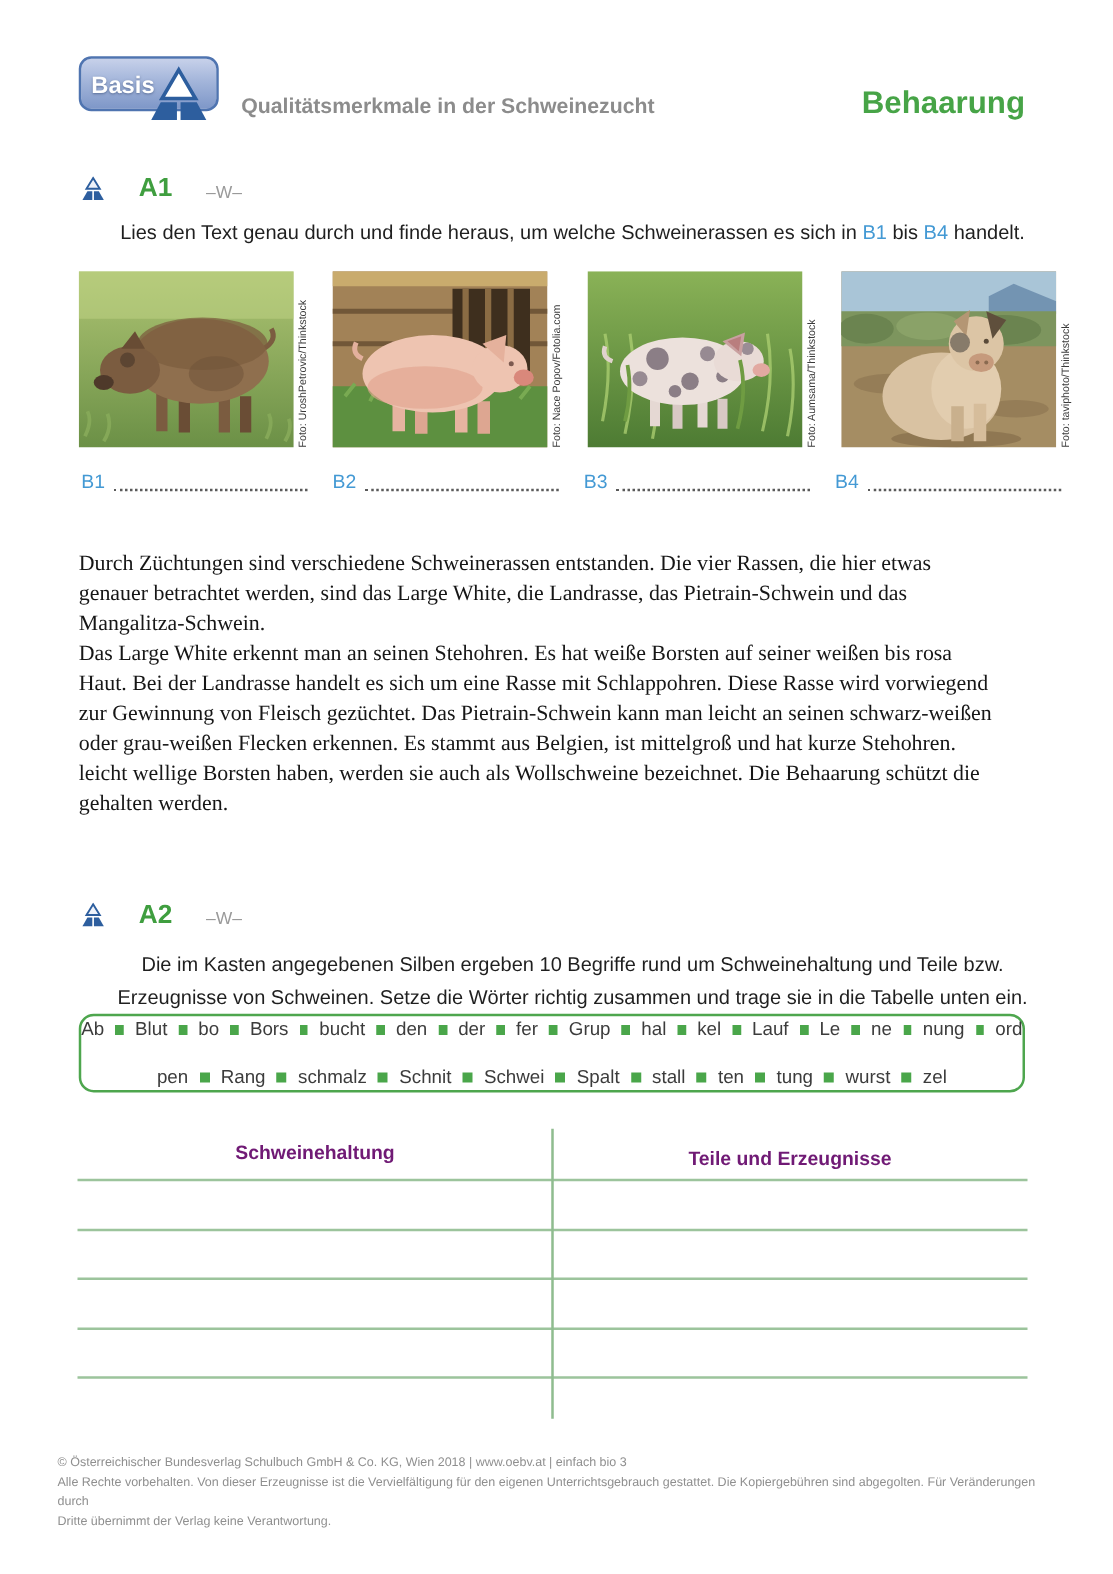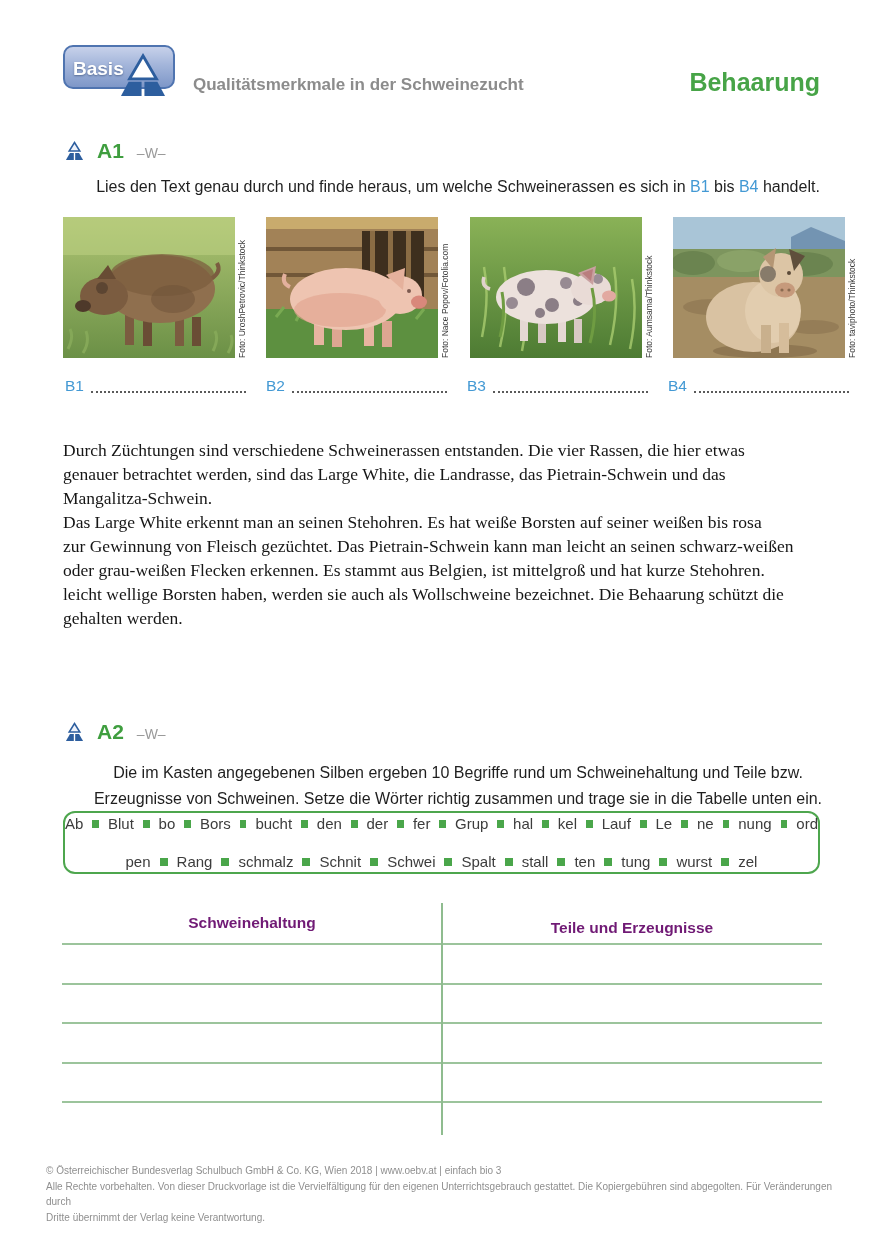--- a/index.html
+++ b/index.html
@@ -10,21 +10,21 @@
   .logo{position:absolute;left:63px;top:45px;width:112px;height:44px;border-radius:10px;
         border:2px solid #4f74b0;box-sizing:border-box;
         background:linear-gradient(180deg,#c7d1ea 0%,#a3b5da 45%,#7e97c8 100%);}
   .logo-text{position:absolute;left:8px;bottom:7px;color:#fff;font-weight:bold;font-size:19px;
         text-shadow:0 1px 2px rgba(40,60,100,.55);}
   .logo-pyr{position:absolute;right:6px;top:5px;}
   .doc-title{position:absolute;left:193px;top:75px;font-size:17px;font-weight:bold;color:#8c8c8c;}
   .category{position:absolute;right:70px;top:68px;font-size:25px;font-weight:bold;color:#47a447;}
 
   
-  .task-head{position:absolute;display:flex;align-items:center;gap:13px;}
+  .task-head{position:absolute;display:flex;align-items:center;gap:27px;}
   #a1-head{left:65px;top:139px;}
   #a2-head{left:65px;top:720px;}
   .task-label{font-size:21px;font-weight:bold;color:#3f9e3f;}
   .task-mode{font-size:14px;color:#9a9a9a;padding-top:3px;}
 
   .instr-line{font-size:16px;color:#1f1f1f;line-height:26px;text-align:center;}
   #a1-instr{position:absolute;left:63px;top:174px;width:790px;}
   #a2-instr{position:absolute;left:63px;top:760px;width:790px;}
   .blue{color:#4399d4;}
 
@@ -232,20 +232,21 @@
       <span class="lbl">B4</span>
       <span class="dots"></span>
     </div>
   </div>
 
   <div class="reading">
     <div>Durch Züchtungen sind verschiedene Schweinerassen entstanden. Die vier Rassen, die hier etwas</div>
     <div>genauer betrachtet werden, sind das Large White, die Landrasse, das Pietrain-Schwein und das</div>
     <div>Mangalitza-Schwein.</div>
     <div>Das Large White erkennt man an seinen Stehohren. Es hat weiße Borsten auf seiner weißen bis rosa</div>
+    <div>Haut. Bei der Landrasse handelt es sich um eine Rasse mit Schlappohren. Diese Rasse wird vorwiegend</div>
     <div>zur Gewinnung von Fleisch gezüchtet. Das Pietrain-Schwein kann man leicht an seinen schwarz-weißen</div>
     <div>oder grau-weißen Flecken erkennen. Es stammt aus Belgien, ist mittelgroß und hat kurze Stehohren.</div>
     <div>leicht wellige Borsten haben, werden sie auch als Wollschweine bezeichnet. Die Behaarung schützt die</div>
     <div>gehalten werden.</div>
   </div>
 
   <div class="task-head" id="a2-head">
     <svg width="19" height="21" viewBox="0 0 20 22">
       <polygon points="1,20 5.2,12.5 9.3,12.5 9.3,20" fill="#2d5e9e"></polygon>
       <polygon points="10.7,12.5 14.8,12.5 19,20 10.7,20" fill="#2d5e9e"></polygon>
@@ -328,17 +329,17 @@
         <div class="trow"></div>
         <div class="trow"></div>
         <div class="trow"></div>
         <div class="trow last"></div>
       </div>
     <div class="ttail"></div>
   </div>
 
   <div class="footer">
     <div>© Österreichischer Bundesverlag Schulbuch GmbH &amp; Co. KG, Wien 2018 | www.oebv.at | einfach bio 3</div>
-    <div>Alle Rechte vorbehalten. Von dieser Druckvorlage ist die Vervielfältigung für den eigenen Unterrichtsgebrauch gestattet. Die Kopiergebühren sind abgegolten. Für Veränderungen durch</div>
+    <div>Alle Rechte vorbehalten. Von dieser Erzeugnisse ist die Vervielfältigung für den eigenen Unterrichtsgebrauch gestattet. Die Kopiergebühren sind abgegolten. Für Veränderungen durch</div>
     <div>Dritte übernimmt der Verlag keine Verantwortung.</div>
   </div>
 
 </div>
 
 </body></html>

